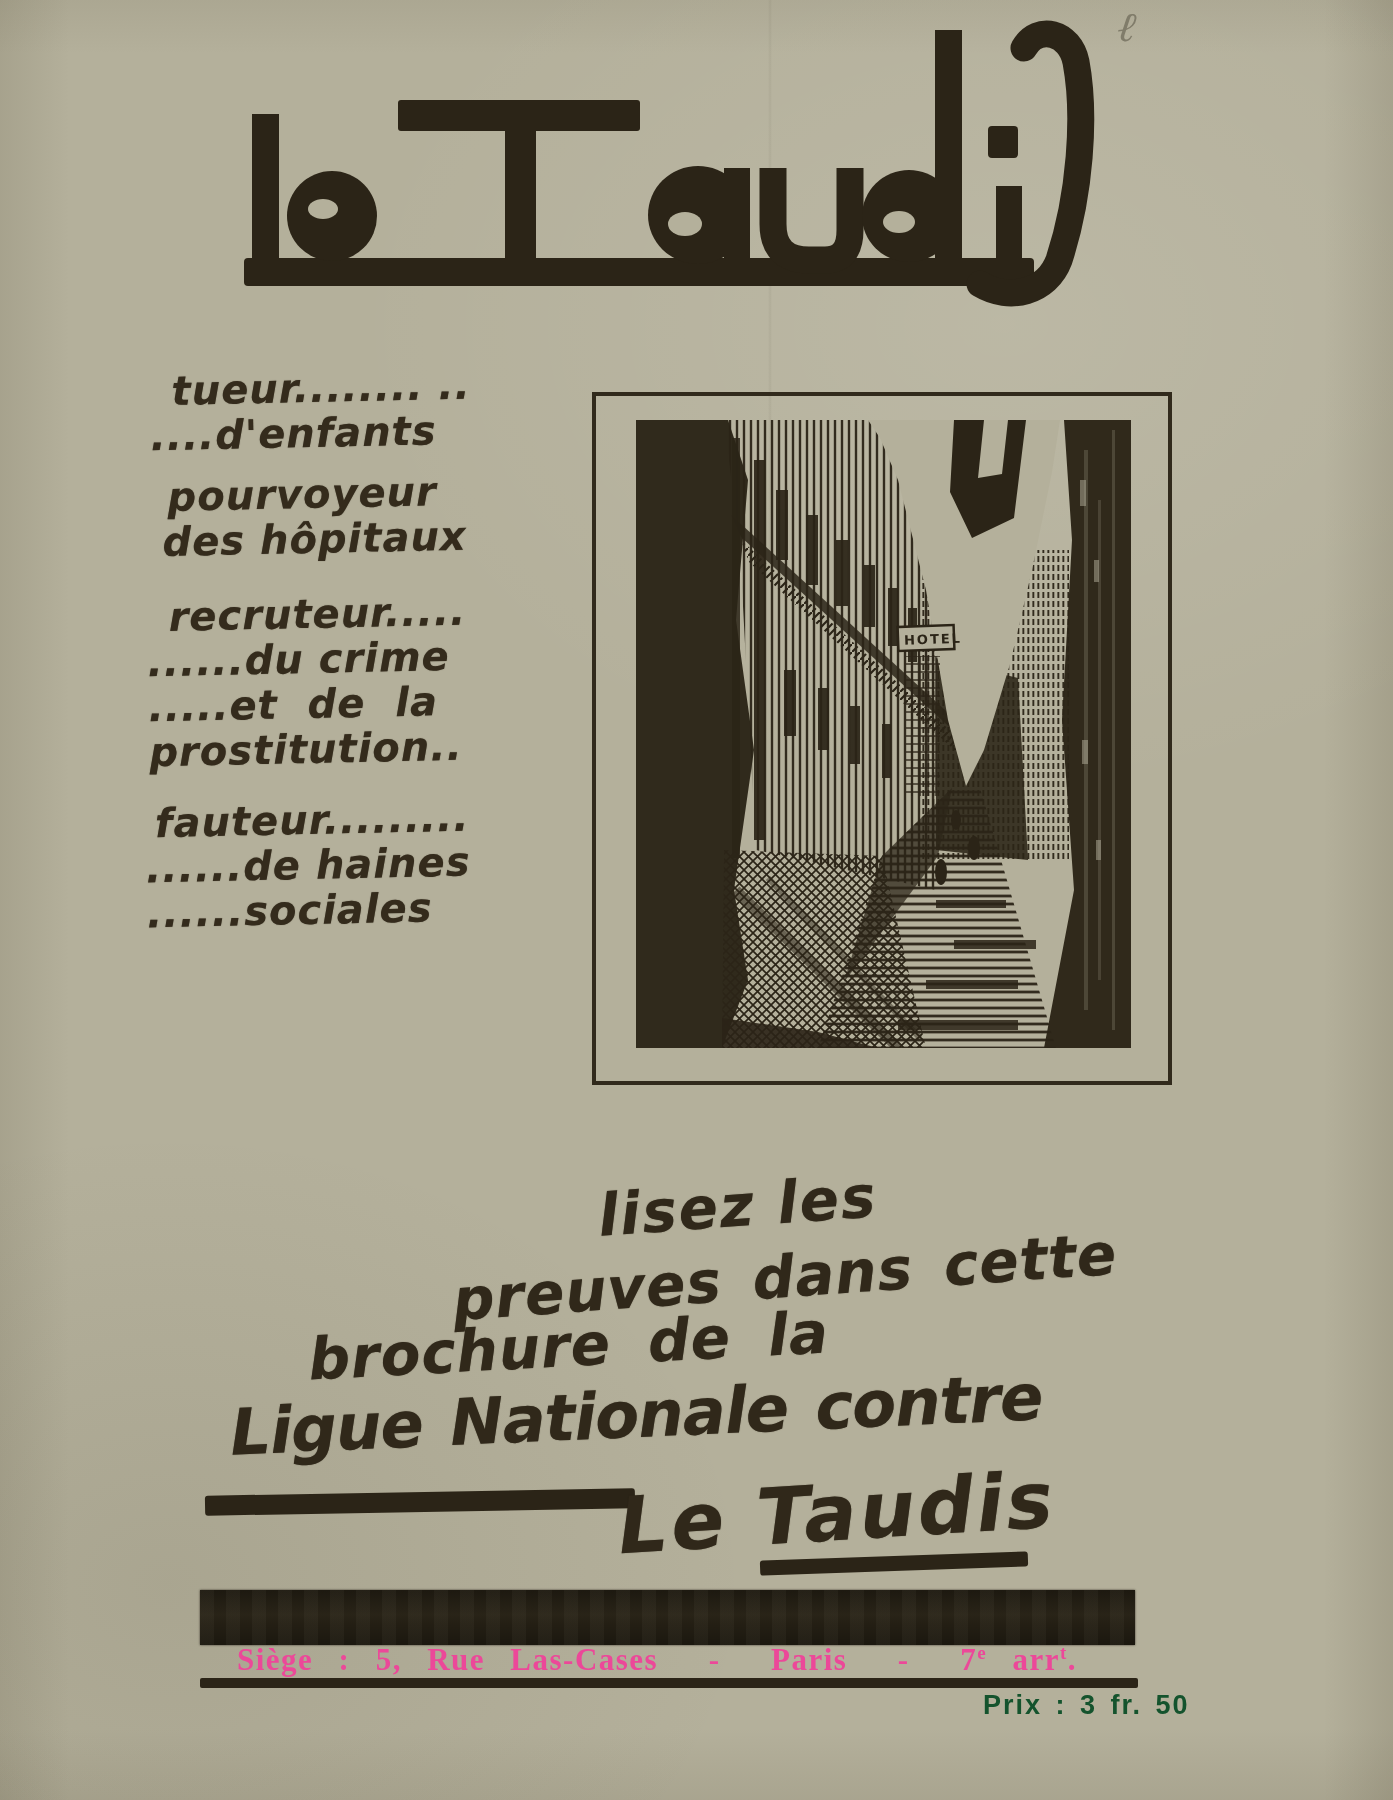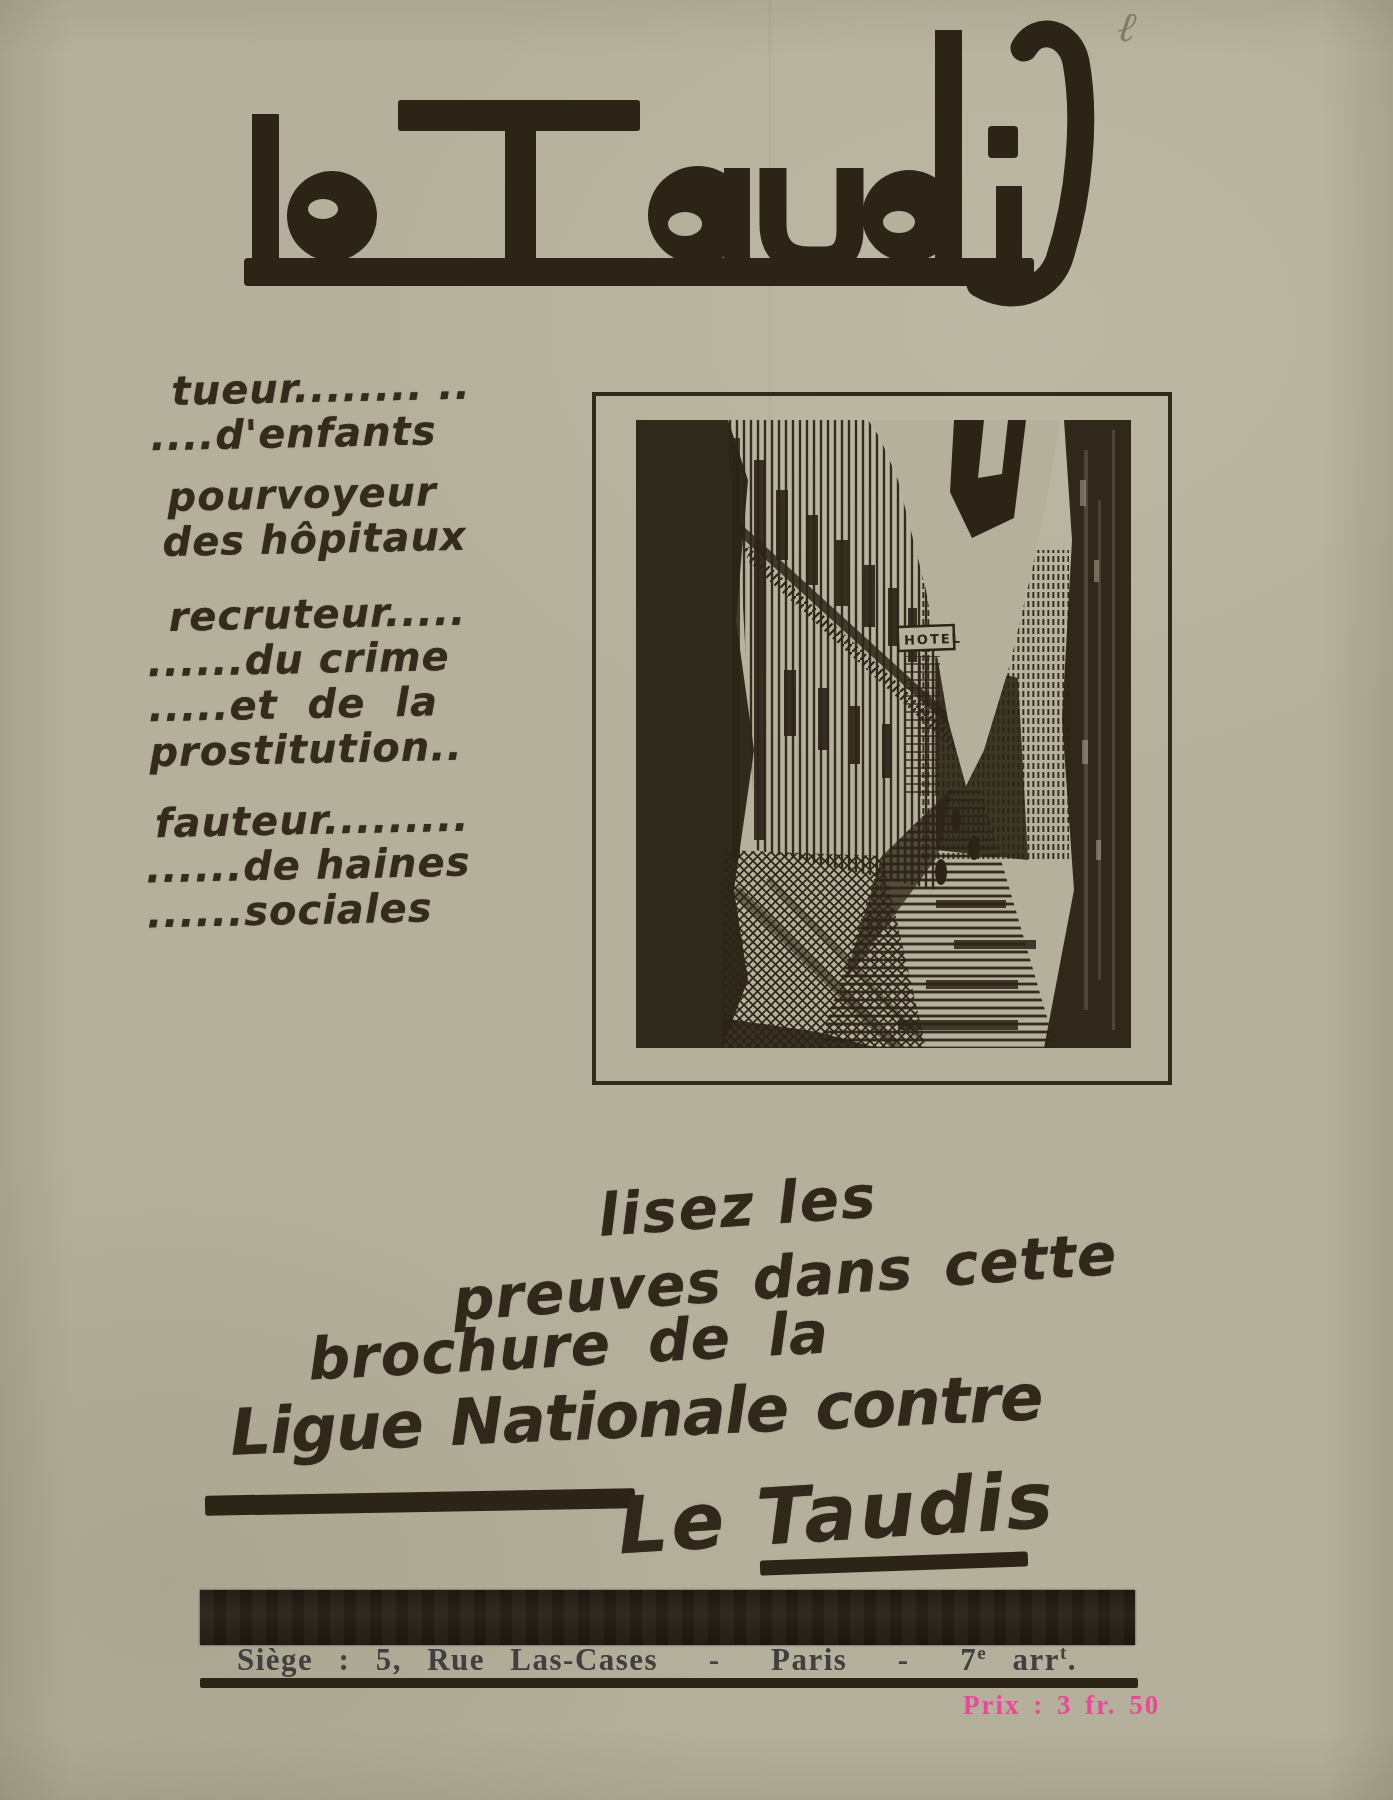--- a/index.html
+++ b/index.html
@@ -33,27 +33,27 @@
   .s-brochure{left:308px;top:1312px;font-size:58px;letter-spacing:1px;word-spacing:16px;transform:rotate(-3deg);}
   .s-ligue{left:230px;top:1378px;font-size:64px;letter-spacing:-1px;word-spacing:6px;transform:rotate(-2.5deg);}
   .s-taudis{left:618px;top:1468px;font-size:78px;letter-spacing:3px;transform:rotate(-3.5deg);}
   .uline{position:absolute;background:#2b2417;}
   .ul-ligue{left:205px;top:1492px;width:430px;height:20px;transform:rotate(-1deg);border-radius:3px;}
   .ul-taudis{left:760px;top:1556px;width:268px;height:15px;transform:rotate(-2deg);border-radius:3px;}
   .redaction{position:absolute;left:200px;top:1590px;width:935px;height:55px;background:#241f14;
     background-image:repeating-linear-gradient(90deg, rgba(180,176,155,.05) 0 14px, transparent 14px 26px),
       linear-gradient(0deg, rgba(0,0,0,.25), transparent 40%, rgba(120,110,80,.06) 55%, rgba(0,0,0,.2));
     box-shadow:0 0 2px rgba(35,30,20,.8);}
-  .siege{position:absolute;left:237px;top:1642px;color:#404040;
+  .siege{position:absolute;left:237px;top:1642px;color:#ec4899;
     font-family:"Liberation Serif","DejaVu Serif",serif;font-weight:bold;font-size:31px;
     letter-spacing:1.5px;word-spacing:16px;white-space:pre;}
   .siege sup{font-size:19px;}
   .ul-siege{left:200px;top:1678px;width:938px;height:10px;border-radius:2px;}
-  .prix{position:absolute;left:963px;top:1690px;color:#ec4899;
-    font-family:Liberation Serif, serif;font-weight:bold;font-size:27px;
+  .prix{position:absolute;left:983px;top:1690px;color:#14532d;
+    font-family:Liberation Sans, sans-serif;font-weight:bold;font-size:27px;
     letter-spacing:2px;word-spacing:4px;white-space:pre;}
 </style>
 </head>
 <body>
 
 <div class="paper"></div>
 <div class="crease"></div>
 <div class="pencil">ℓ</div>
 
 <svg style="position:absolute;left:228px;top:18px;" width="870" height="300" viewBox="0 0 870 300" aria-label="Le Taudis">

